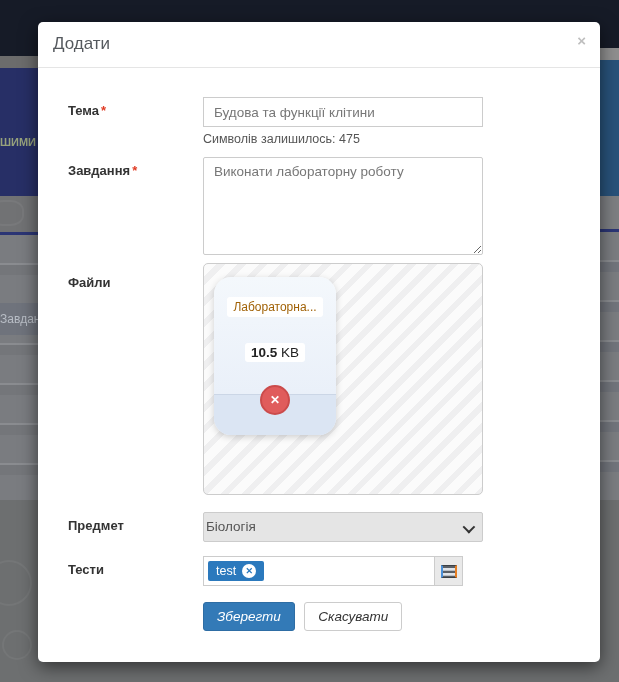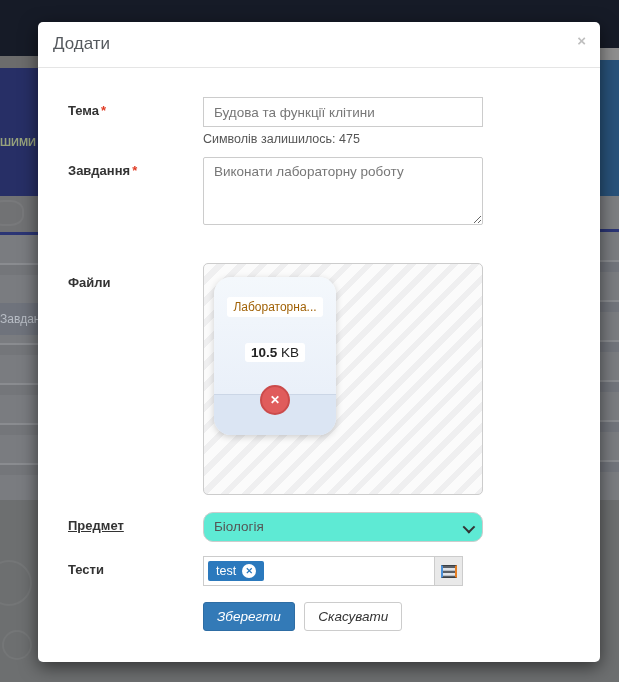--- a/index.html
+++ b/index.html
@@ -65,21 +65,21 @@
   .req { color:#e03b24; margin-left:2px; }
   .ctl { position:absolute; left:165px; width:280px; }
 
   .text-input {
     height:30px; border:1px solid #ccc; border-radius:0; background:#fff;
     font-family:"Liberation Sans",sans-serif; font-size:13.5px; color:#777;
     padding:0 10px; width:280px; outline:none;
   }
   .helper { position:absolute; left:165px; font-size:12.5px; color:#555; }
   .textarea {
-    width:280px; height:68px; border:1px solid #ccc; border-radius:2px;
+    width:280px; height:98px; border:1px solid #ccc; border-radius:2px;
     font-family:"Liberation Sans",sans-serif; font-size:13.5px; color:#777;
     padding:6px 10px; resize:both; outline:none;
   }
 
   
   .dropzone {
     height:232px; border:1px solid #ccc; border-radius:5px;
     background:repeating-linear-gradient(135deg,#fbfbfb 0px,#fbfbfb 9px,#efeff0 9px,#efeff0 15px);
     overflow:hidden;
   }
@@ -104,22 +104,22 @@
   }
   .remove-file-btn {
     position:absolute; left:50%; top:-10px; transform:translateX(-50%);
     width:30px; height:30px; border-radius:50%;
     background:#e05c5c; border:2px solid #cb4b4b; color:#fff;
     font-size:12px; font-weight:bold; line-height:26px; text-align:center; cursor:pointer;
   }
 
   
   .select-box {
-    height:30px; border:1px solid #ccc; border-radius:10px; background:#5eead4;
-    font-size:13.5px; color:#555; line-height:28px; padding:0 10px;
+    height:30px; border:1px solid #ccc; border-radius:2px; background:#e5e5e5;
+    font-size:13.5px; color:#555; line-height:28px; padding:0 2px;
     position:relative; cursor:pointer;
   }
   .chevron {
     position:absolute; right:10px; top:11px; width:9px; height:9px;
     border-right:2px solid #333; border-bottom:2px solid #333;
     transform:rotate(45deg) translateY(-2px);
   }
 
   
   .tags-wrap { display:flex; }
@@ -202,21 +202,21 @@
       <br>
       <span class="file-size"><span class="num">10.5</span>&nbsp;<span>KB</span></span>
       <div class="file-card-footer">
         <div class="remove-file-btn">
           <span>✕</span>
         </div>
       </div>
     </div>
   </div>
 
-  <div class="field-label" style="top:496px;text-decoration:underline;">Предмет</div>
+  <div class="field-label" style="top:496px;">Предмет</div>
   <div class="select-box ctl" style="top:490px;">
     <span>Біологія</span>
     <span class="chevron"></span>
   </div>
 
   <div class="field-label" style="top:540px;">Тести</div>
   <div class="tags-wrap ctl" style="top:534px;">
     <div class="tags-field">
       <span class="tag">
         <span>test</span>

